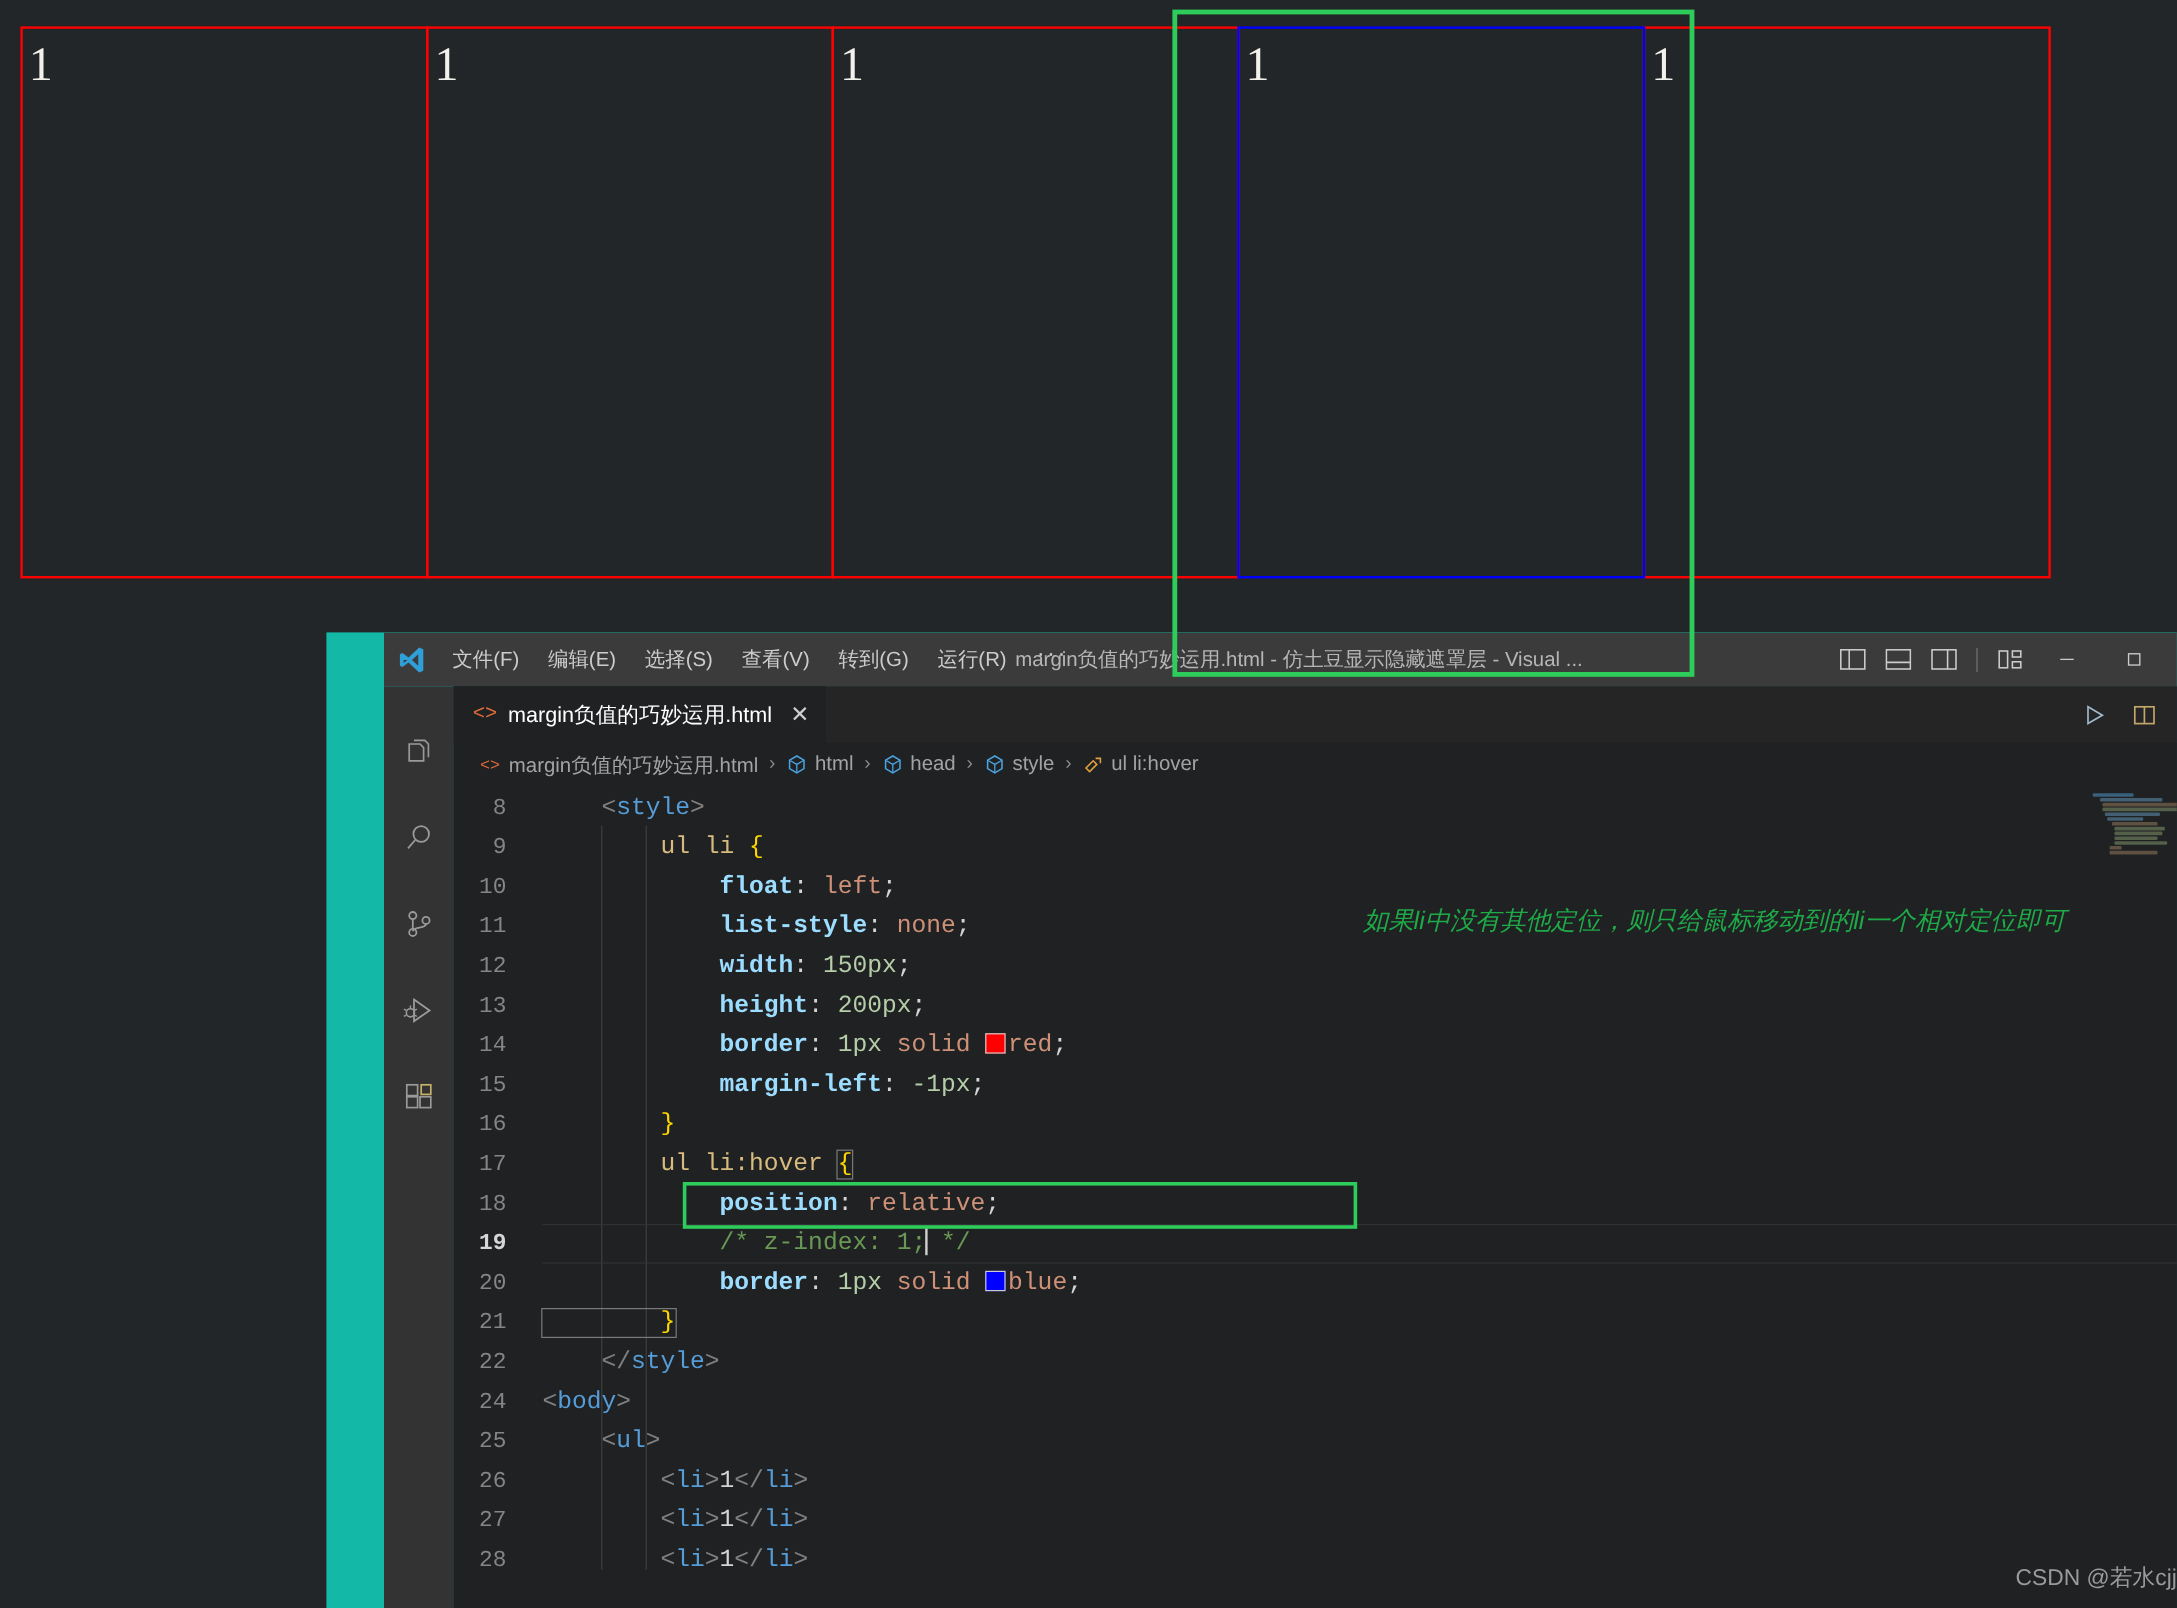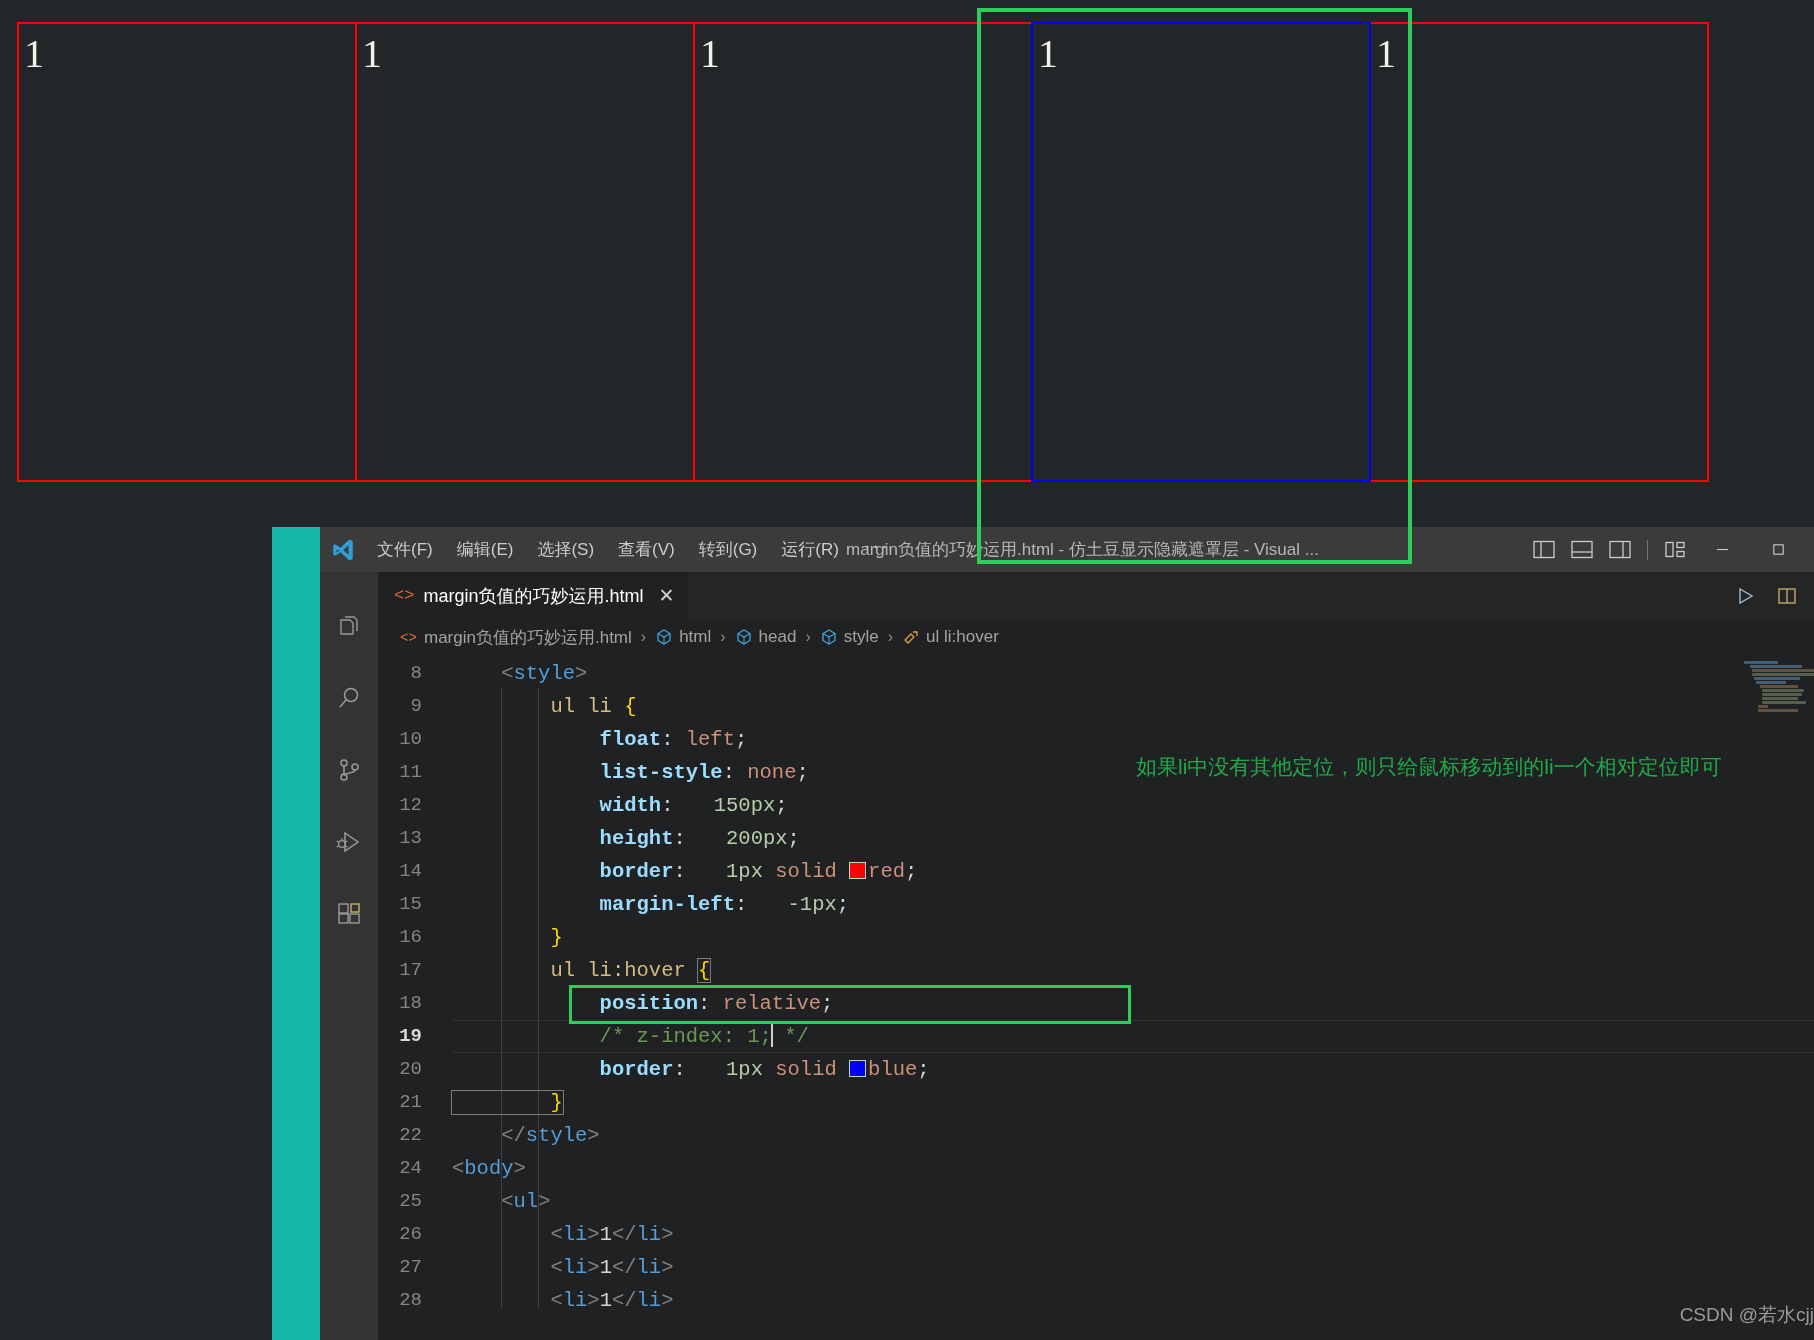--- a/index.html
+++ b/index.html
@@ -106,21 +106,21 @@
   }
   .line.active .ln { color: #d6d6d6; font-weight: bold; }
   .ltext { flex: 1; position: relative; }
 
   
   .t-tag     { color: #569cd6; }
   .t-punct   { color: #808080; }
   .t-sel     { color: #d7ba7d; }
   .t-prop    { color: #9cdcfe; font-weight: bold; }
   .t-val     { color: #ce9178; }
-  .t-num     { color: #b5cea8; margin-left: 28px; }
+  .t-num     { color: #b5cea8; }
   .t-brace   { color: #ffd700; }
   .t-comment { color: #6a9955; }
   .t-plain   { color: #d4d4d4; }
   .t-white   { color: #d4d4d4; }
   .swatch {
     display: inline-block; width: 15px; height: 15px; vertical-align: -2px;
     border: 1px solid #cccccc; margin-right: 2px;
   }
   .brace-box { outline: 1px solid #7a7a7a; }
 
@@ -130,20 +130,21 @@
     pointer-events: none; z-index: 4;
   }
   .active-line-border {
     position: absolute; left: 74px; right: 0; height: 33px;
     border-top: 1px solid #303234; border-bottom: 1px solid #303234;
     box-sizing: border-box; pointer-events: none;
   }
   .annot-text {
     position: absolute; color: #1faa48; font-size: 21px; white-space: nowrap;
     font-family: "Liberation Sans", sans-serif;
+    font-style: italic;
   }
   .cursor {
     display: inline-block; width: 2px; height: 24px; background: #d0d0d0;
     vertical-align: -5px; margin: 0 -1px;
   }
   .indent-guide {
     position: absolute; top: 0; bottom: 0; width: 1px; background: #404040;
   }
 
   

